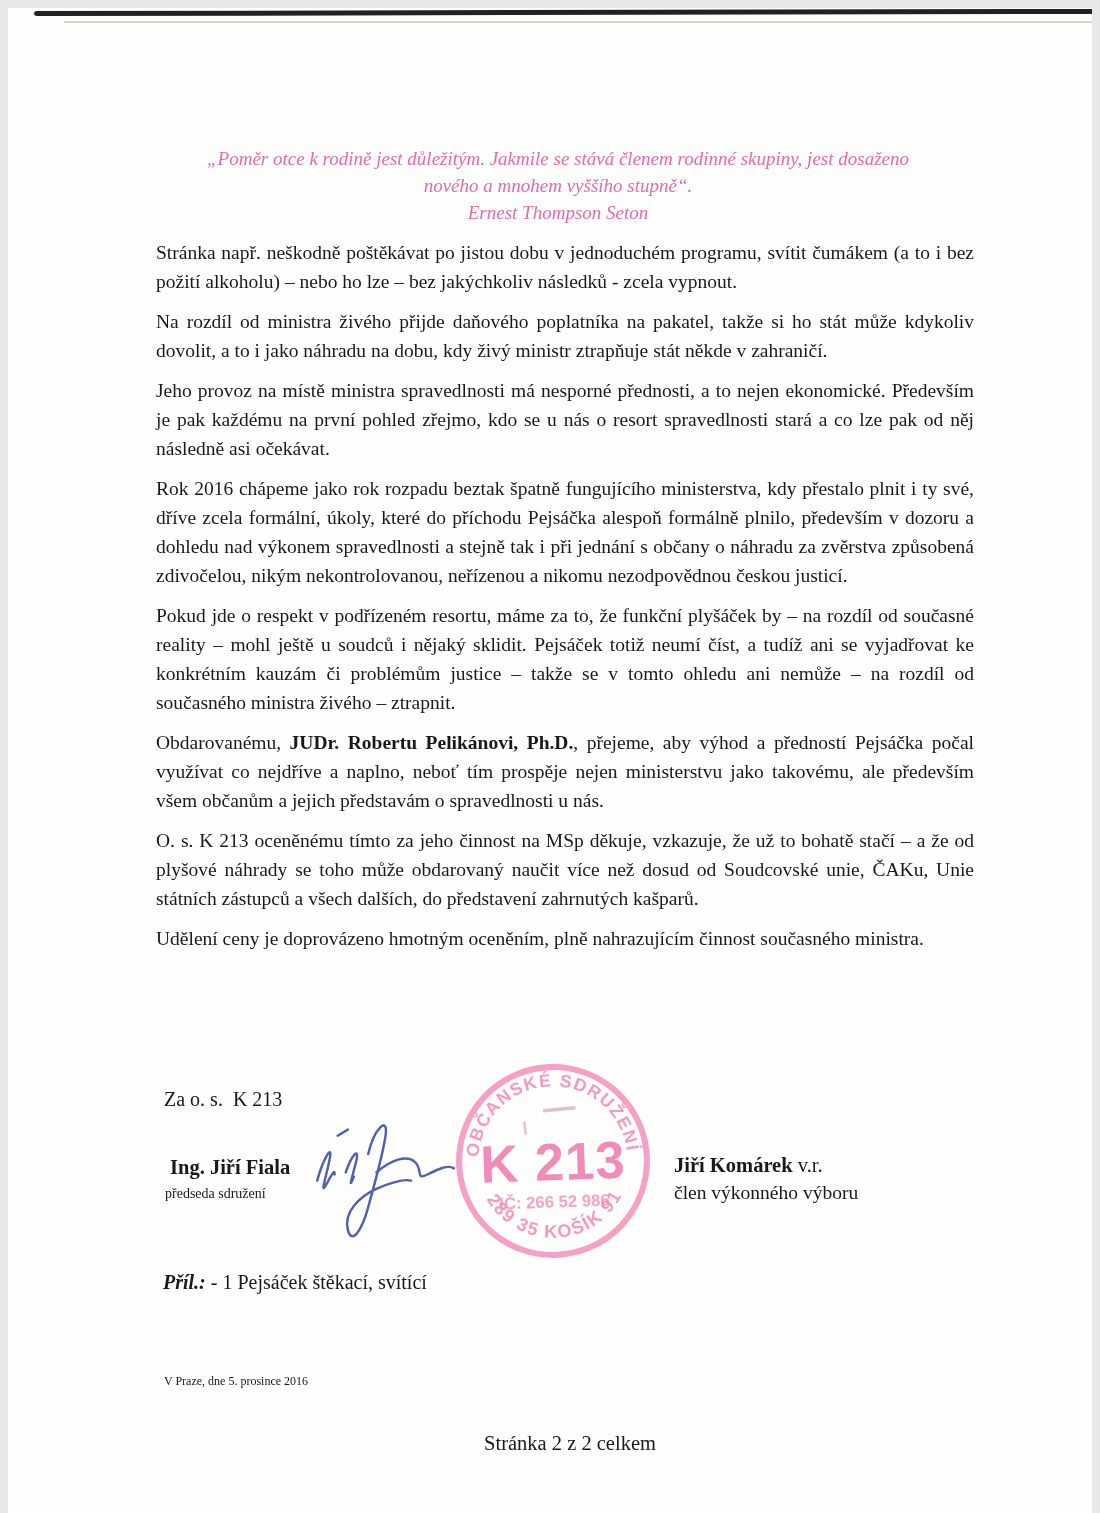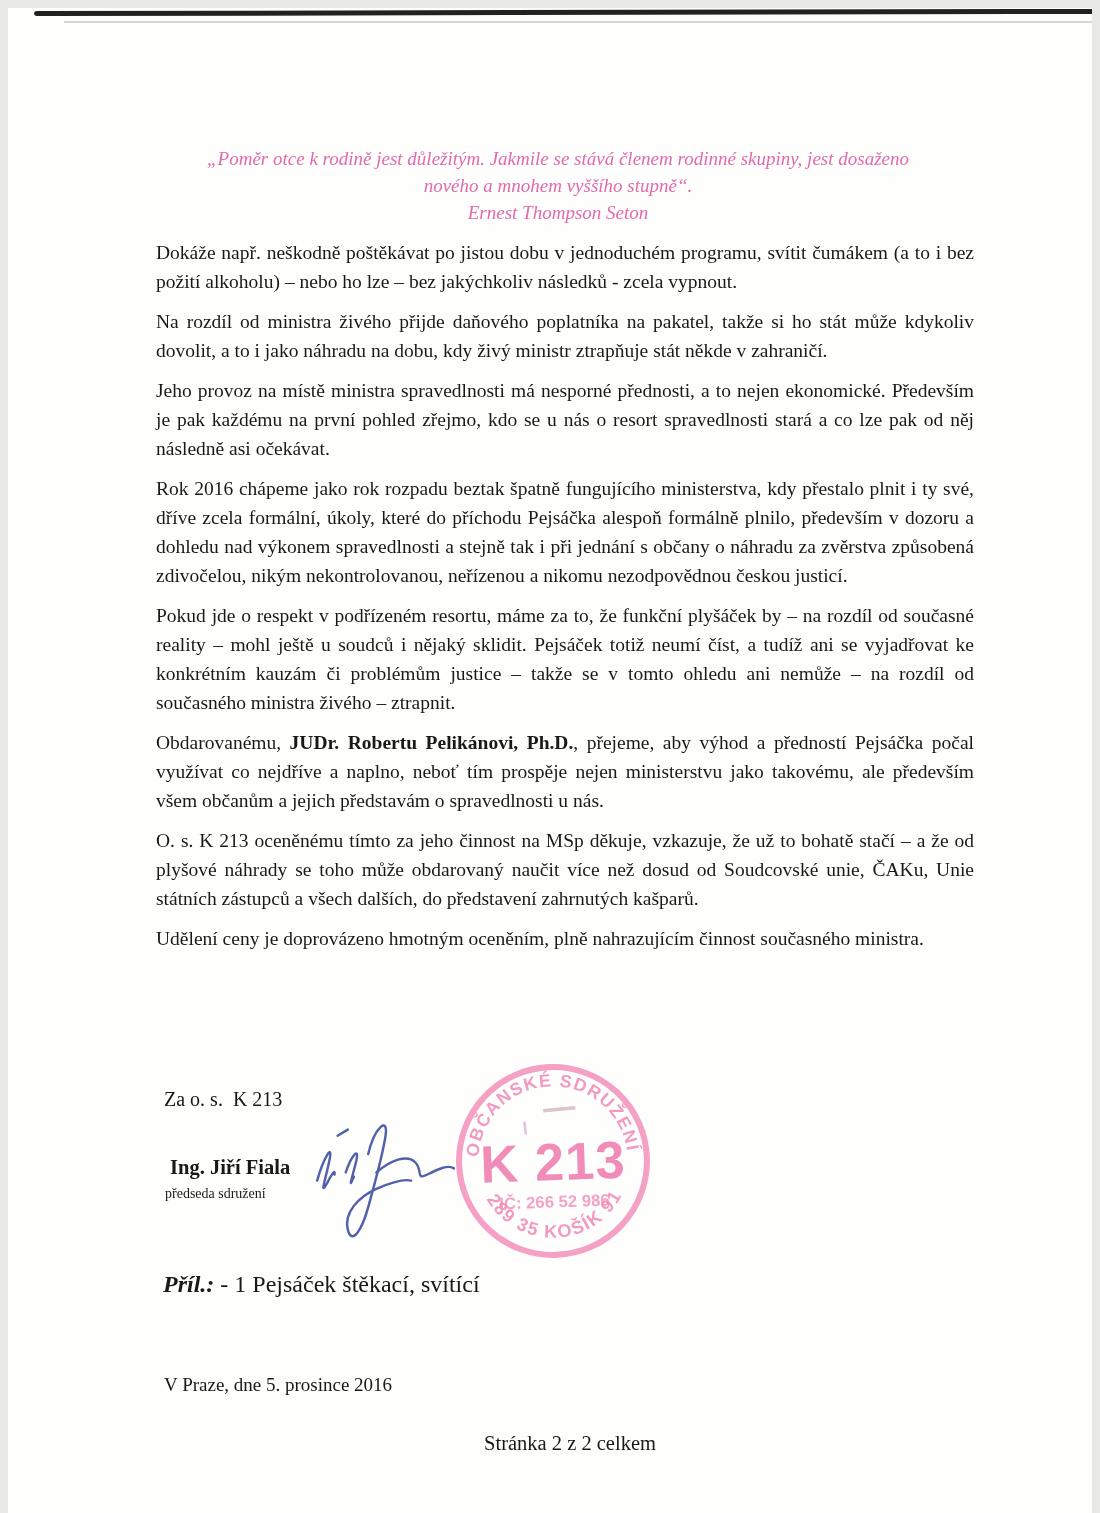--- a/index.html
+++ b/index.html
@@ -61,25 +61,25 @@
     color:var(--ink-blue,#3f51a3);
   }
   .stamp-svg{
     position:absolute;left:444px;top:1052px;width:202px;height:202px;
     color:var(--stamp-pink,#f083b3);
     transform:rotate(-2deg);
     opacity:.92;
   }
   .stamp-svg text{font-family:"Liberation Sans","DejaVu Sans",sans-serif;fill:currentColor;}
   .attachment{
-    position:absolute;top:1263px;left:155px;font-size:24px;
+    position:absolute;top:1263px;left:155px;font-size:20px;
   }
   .attachment .att-label{font-weight:bold;font-style:italic;}
   .place-date{
-    position:absolute;top:1366px;left:156px;font-size:19px;
+    position:absolute;top:1366px;left:156px;font-size:12px;
   }
   .page-number{
     position:absolute;top:1424px;left:12px;width:1100px;
     text-align:center;font-size:20.5px;
   }
 </style>
 </head>
 <body>
 
 <div class="page">
@@ -87,21 +87,21 @@
   <div class="scan-edge-top"></div>
   <div class="scan-edge-line"></div>
 
   <div class="quote">
     <div>„Poměr otce k rodině jest důležitým. Jakmile se stává členem rodinné skupiny, jest dosaženo</div>
     <div>nového a mnohem vyššího stupně“.</div>
     <div>Ernest Thompson Seton</div>
   </div>
 
   <div class="letter-body">
-    <p>Dokáže např. neškodně poštěkávat po jistou dobu v jednoduchém programu, svítit čumákem (a to i bez požití alkoholu) – nebo ho lze – bez jakýchkoliv následků -  zcela vypnout.</p>
+    <p>Stránka např. neškodně poštěkávat po jistou dobu v jednoduchém programu, svítit čumákem (a to i bez požití alkoholu) – nebo ho lze – bez jakýchkoliv následků -  zcela vypnout.</p>
     <p>Na rozdíl od ministra živého přijde daňového poplatníka na pakatel, takže si ho stát může kdykoliv dovolit, a to i jako náhradu na dobu, kdy živý ministr ztrapňuje stát někde v zahraničí.</p>
     <p>Jeho provoz na místě ministra spravedlnosti má nesporné přednosti, a to nejen ekonomické. Především je pak každému na první pohled zřejmo, kdo se u nás o resort spravedlnosti stará a co lze pak od něj následně asi očekávat.</p>
     <p>Rok 2016 chápeme jako rok rozpadu beztak špatně fungujícího ministerstva, kdy přestalo plnit i ty své, dříve zcela formální, úkoly, které do příchodu Pejsáčka alespoň formálně plnilo, především v dozoru a dohledu nad výkonem spravedlnosti a stejně tak i při jednání s občany o náhradu za zvěrstva způsobená zdivočelou, nikým nekontrolovanou, neřízenou a nikomu nezodpovědnou českou justicí.</p>
     <p>Pokud jde o respekt v podřízeném resortu, máme za to, že funkční plyšáček by – na rozdíl od současné reality – mohl ještě u soudců i nějaký sklidit. Pejsáček totiž neumí číst, a tudíž ani se vyjadřovat ke konkrétním kauzám či problémům justice – takže se v tomto ohledu ani nemůže – na rozdíl od současného ministra živého – ztrapnit.</p>
     <p><span>Obdarovanému, </span><strong>JUDr. Robertu Pelikánovi, Ph.D.</strong><span>, přejeme, aby výhod a předností Pejsáčka počal využívat co nejdříve a naplno, neboť tím prospěje nejen ministerstvu jako takovému, ale především všem občanům a jejich představám o spravedlnosti u nás.</span></p>
     <p>O. s. K 213 oceněnému tímto za jeho činnost na MSp děkuje,  vzkazuje, že už to bohatě stačí – a že od plyšové náhrady se toho může obdarovaný naučit více než dosud od Soudcovské unie, ČAKu, Unie státních zástupců a všech dalších, do představení zahrnutých kašparů.</p>
     <p>Udělení ceny je doprovázeno hmotným oceněním, plně nahrazujícím činnost současného ministra.</p>
   </div>
 
   <div class="za-line">Za o. s.  K 213</div>
@@ -128,20 +128,24 @@
     </text>
     <text x="100" y="119" text-anchor="middle" font-size="52" font-weight="bold" letter-spacing="1">K 213</text>
     <text x="100" y="146" text-anchor="middle" font-size="16.5" font-weight="bold" opacity="0.8">IČ: 266 52 986</text>
     <text font-size="18" font-weight="bold" letter-spacing="1.5" opacity="0.88">
       <textPath href="#stArcBot" startOffset="50%" text-anchor="middle">289 35 KOŠÍK 91</textPath>
     </text>
     <line x1="92" y1="50" x2="124" y2="48" stroke="#b98aa0" stroke-width="3.5" opacity="0.55"></line>
     <line x1="73" y1="60" x2="74" y2="73" stroke="#d990b4" stroke-width="2.5" opacity="0.6"></line>
   </svg>
 
+  <div class="sig-right">
+    <div><strong>Jiří Komárek</strong><span> v.r.</span></div>
+    <div class="role">člen výkonného výboru</div>
+  </div>
 
   <div class="attachment">
     <span class="att-label">Příl.:</span><span> - 1 Pejsáček štěkací, svítící</span>
   </div>
 
   <div class="place-date">V Praze, dne 5. prosince 2016</div>
 
   <div class="page-number">Stránka 2 z 2 celkem</div>
 
 </div>

